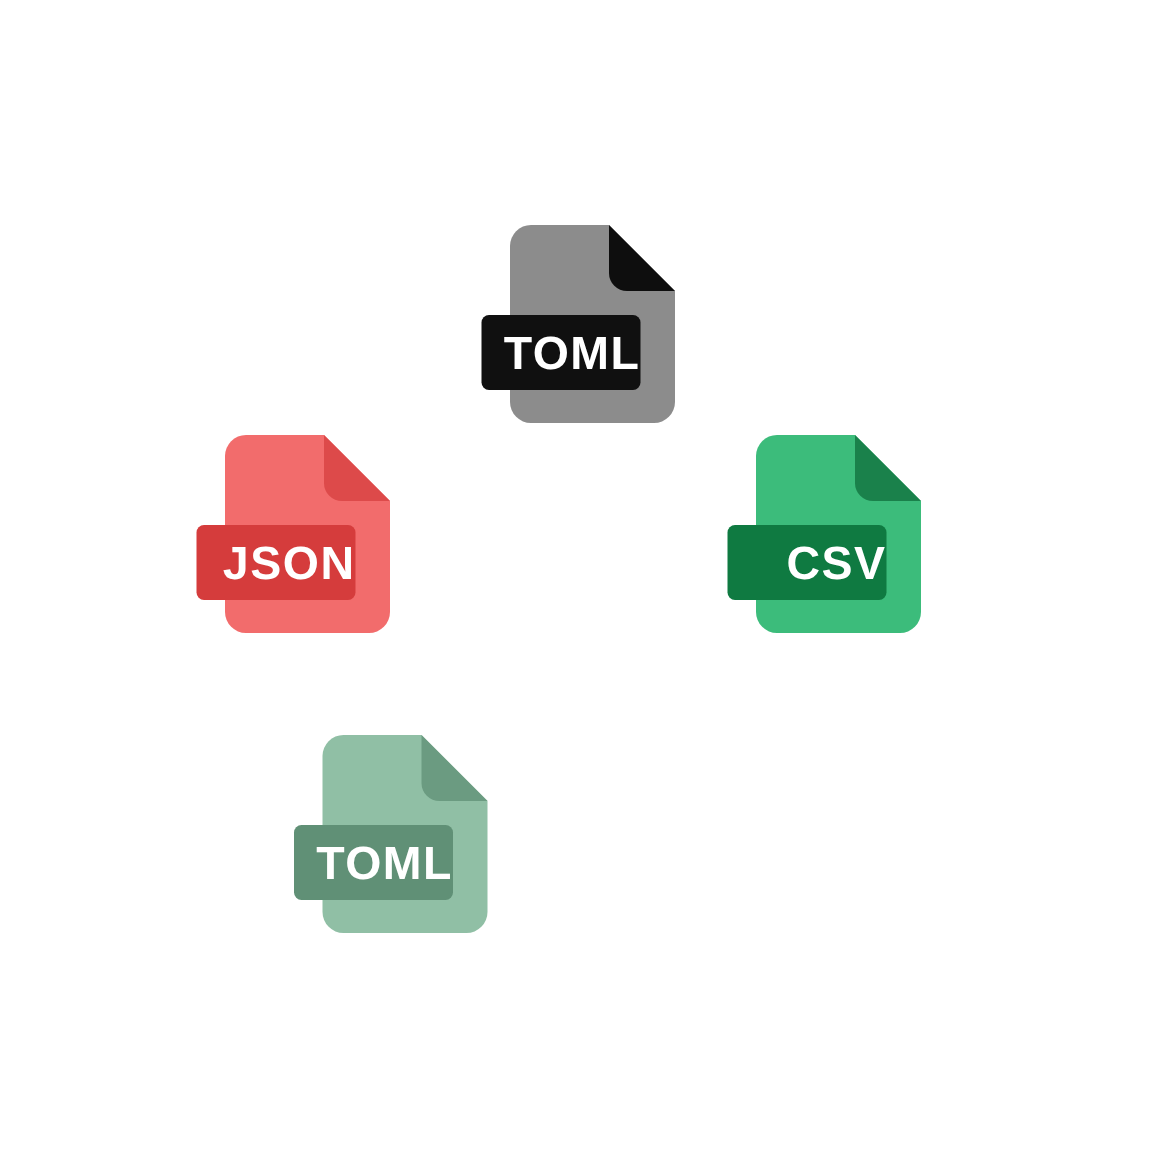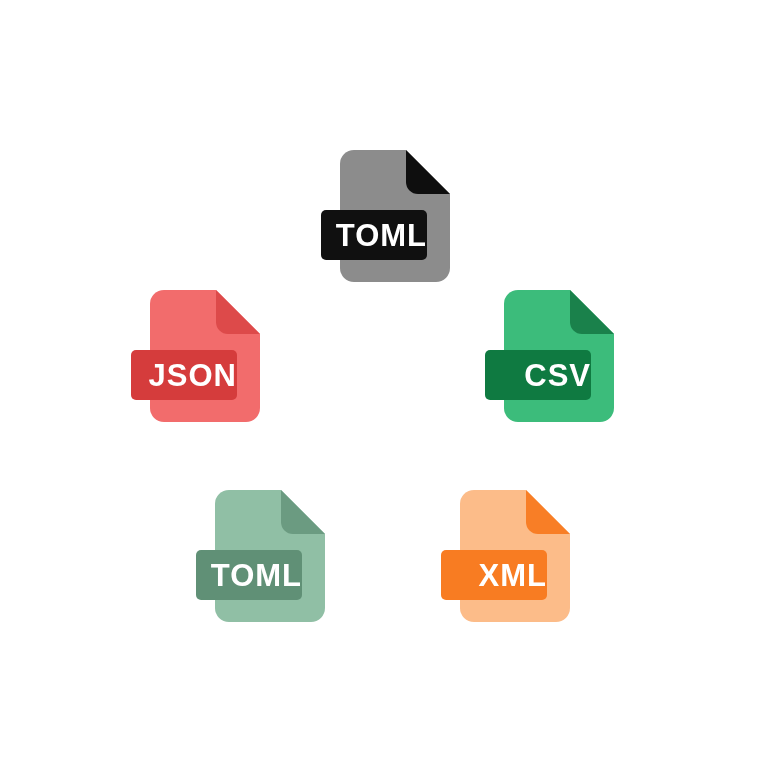--- a/index.html
+++ b/index.html
@@ -97,23 +97,14 @@
   <div class="file-icon icon-json" style="--body: #90BFA5; --fold: #6B9B81; --band: #609076; --text: #FFFFFF;">
     <svg viewBox="0 0 110 132" aria-hidden="true">
       <path class="body-shape" d="M14,0 H66 L110,44 V118 A14,14 0 0 1 96,132 H14 A14,14 0 0 1 0,118 V14 A14,14 0 0 1 14,0 Z"></path>
       <path class="fold-shape" d="M66,0 L110,44 H78 A12,12 0 0 1 66,32 Z"></path>
     </svg>
     <div class="band">
       <span>TOML</span>
     </div>
   </div>
 
-  <div class="file-icon icon-xml" style="--body: #FCBC89; --fold: #F87E26; --band: #F87C22; --text: #FFFFFF;">
-    <svg viewBox="0 0 110 132" aria-hidden="true">
-      <path class="body-shape" d="M14,0 H66 L110,44 V118 A14,14 0 0 1 96,132 H14 A14,14 0 0 1 0,118 V14 A14,14 0 0 1 14,0 Z"></path>
-      <path class="fold-shape" d="M66,0 L110,44 H78 A12,12 0 0 1 66,32 Z"></path>
-    </svg>
-    <div class="band">
-      <span>XML</span>
-    </div>
-  </div>
 
 </div>
 
 </body></html>

